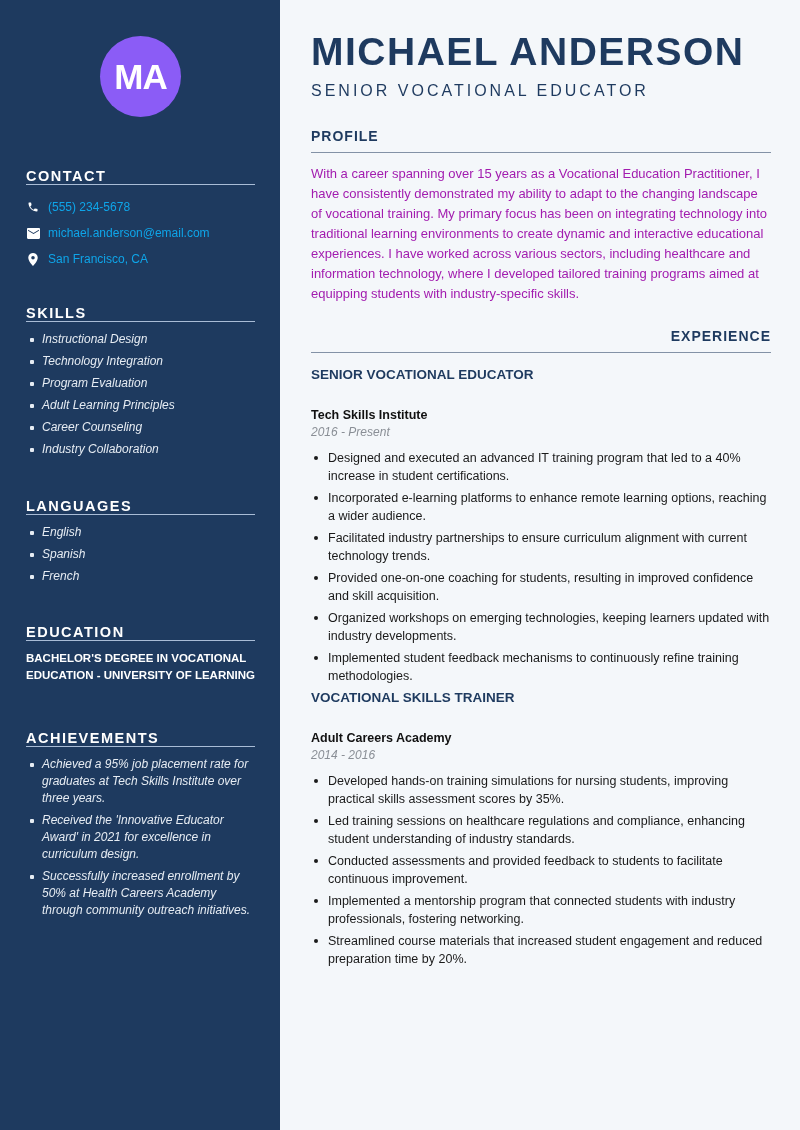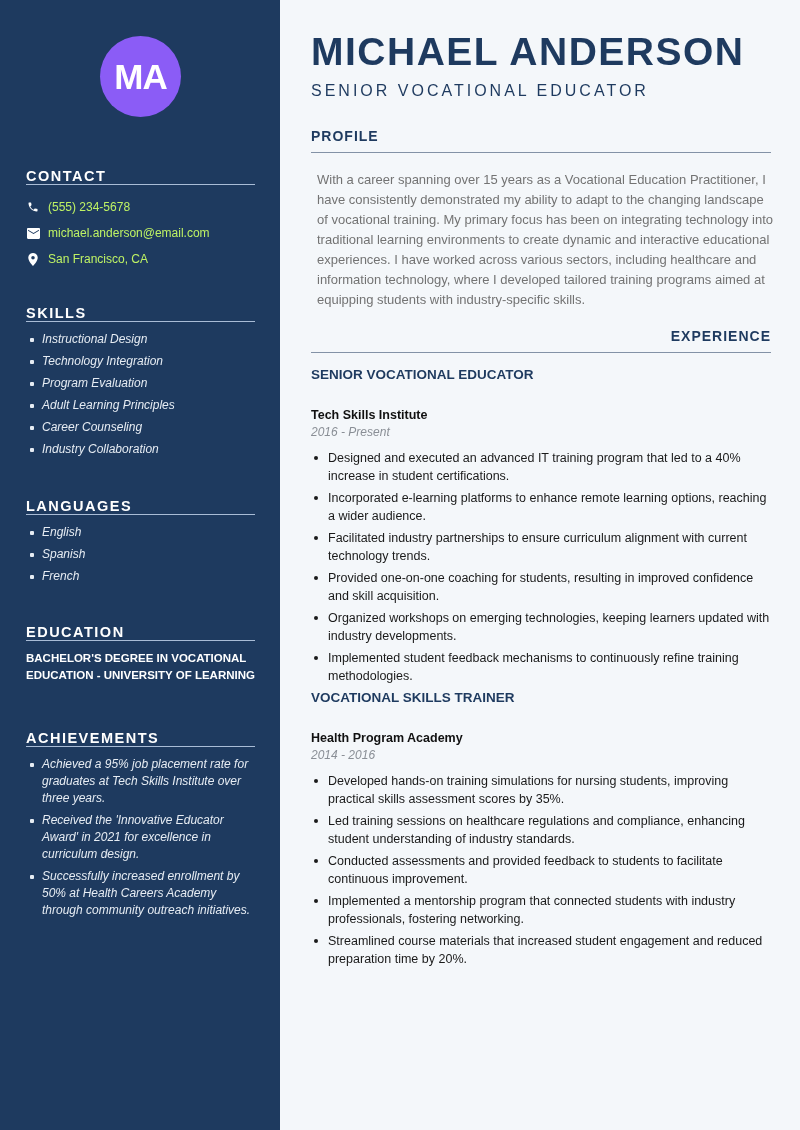--- a/index.html
+++ b/index.html
@@ -17,35 +17,35 @@
     position: absolute; left: 100px; top: 36px; width: 81px; height: 81px;
     border-radius: 50%; background: #8b5cf6;
     display: flex; align-items: center; justify-content: center;
     color: #ffffff; font-weight: bold; font-size: 35px; letter-spacing: -1px;
   }
   .side-section { position: absolute; left: 26px; width: 229px; }
   .side-title {
     font-size: 14.5px; font-weight: bold; letter-spacing: 1.5px; color: #ffffff;
     padding-bottom: 0; border-bottom: 1.5px solid #a9bcd6; margin-bottom: 9px;
   }
-  .contact-row { display: flex; align-items: center; height: 26px; font-size: 12px; color: #bef264; }
+  .contact-row { display: flex; align-items: center; height: 26px; font-size: 12px; color: #0ea5e9; }
   .contact-row .ic { width: 14px; height: 14px; margin-right: 8px; display: inline-flex; align-items: center; justify-content: center; }
   .side-list { list-style: none; margin: 3px; padding: 0; font-style: italic; }
   .side-list li { position: relative; padding-left: 13px; font-size: 12px; line-height: 17px; margin-bottom: 5px; color: #e6ecf3; }
   .side-list li::before { content: ""; position: absolute; left: 1px; top: 7px; width: 4px; height: 4px; background: #e6ecf3; border-radius: 1px; }
   .edu { font-size: 11.5px; font-weight: bold; color: #ffffff; line-height: 17px; }
 
   .main { position: absolute; left: 311px; top: 0; width: 460px; color: #1f2937; }
   .name { position: absolute; top: 30px; left: 0; font-size: 39px; font-weight: bold; color: #1e3a5f; letter-spacing: 1.5px; white-space: nowrap; }
   .role { position: absolute; top: 82px; left: 0; font-size: 16px; color: #1e3a5f; letter-spacing: 3px; white-space: nowrap; }
   .sec-title {
     position: absolute; left: 0; width: 460px; font-size: 14px; font-weight: bold; letter-spacing: 1px; color: #1e3a5f;
     padding-bottom: 8px; border-bottom: 1.5px solid #8392a6;
   }
-  .profile { position: absolute; top: 164px; left: 0; width: 460px; font-size: 13px; line-height: 20px; color: #737373; margin: 6px; }
+  .profile { position: absolute; top: 164px; left: 0; width: 460px; font-size: 13px; line-height: 20px; color: #a21caf; margin: 0; }
   .job { position: absolute; left: 0; width: 460px; }
   .job-title { font-size: 13.5px; font-weight: bold; color: #1e3a5f; line-height: 18px; }
   .job-company { font-size: 12.5px; font-weight: bold; color: #111; margin-top: 23px; line-height: 16px; }
   .job-dates { font-size: 12px; font-style: italic; color: #8a8f96; margin-top: 2px; line-height: 15px; }
   .bullets { list-style: none; margin: 9px 0 0 0; padding: 0; }
   .bullets li { position: relative; padding-left: 17px; font-size: 12.5px; line-height: 18px; color: #1a1a1a; margin-bottom: 4px; }
   .bullets li::before { content: ""; position: absolute; left: 3px; top: 7px; width: 4px; height: 4px; border-radius: 50%; background: #1a1a1a; }
 </style>
 </head>
 <body>
@@ -137,21 +137,21 @@
       <li>Incorporated e-learning platforms to enhance remote learning options, reaching a wider audience.</li>
       <li>Facilitated industry partnerships to ensure curriculum alignment with current technology trends.</li>
       <li>Provided one-on-one coaching for students, resulting in improved confidence and skill acquisition.</li>
       <li>Organized workshops on emerging technologies, keeping learners updated with industry developments.</li>
       <li>Implemented student feedback mechanisms to continuously refine training methodologies.</li>
     </ul>
   </div>
 
   <div class="job" style="top:689px;">
     <div class="job-title">VOCATIONAL SKILLS TRAINER</div>
-    <div class="job-company">Health Program Academy</div>
+    <div class="job-company">Adult Careers Academy</div>
     <div class="job-dates">2014 - 2016</div>
     <ul class="bullets">
       <li>Developed hands-on training simulations for nursing students, improving practical skills assessment scores by 35%.</li>
       <li>Led training sessions on healthcare regulations and compliance, enhancing student understanding of industry standards.</li>
       <li>Conducted assessments and provided feedback to students to facilitate continuous improvement.</li>
       <li>Implemented a mentorship program that connected students with industry professionals, fostering networking.</li>
       <li>Streamlined course materials that increased student engagement and reduced preparation time by 20%.</li>
     </ul>
   </div>
 </main>

